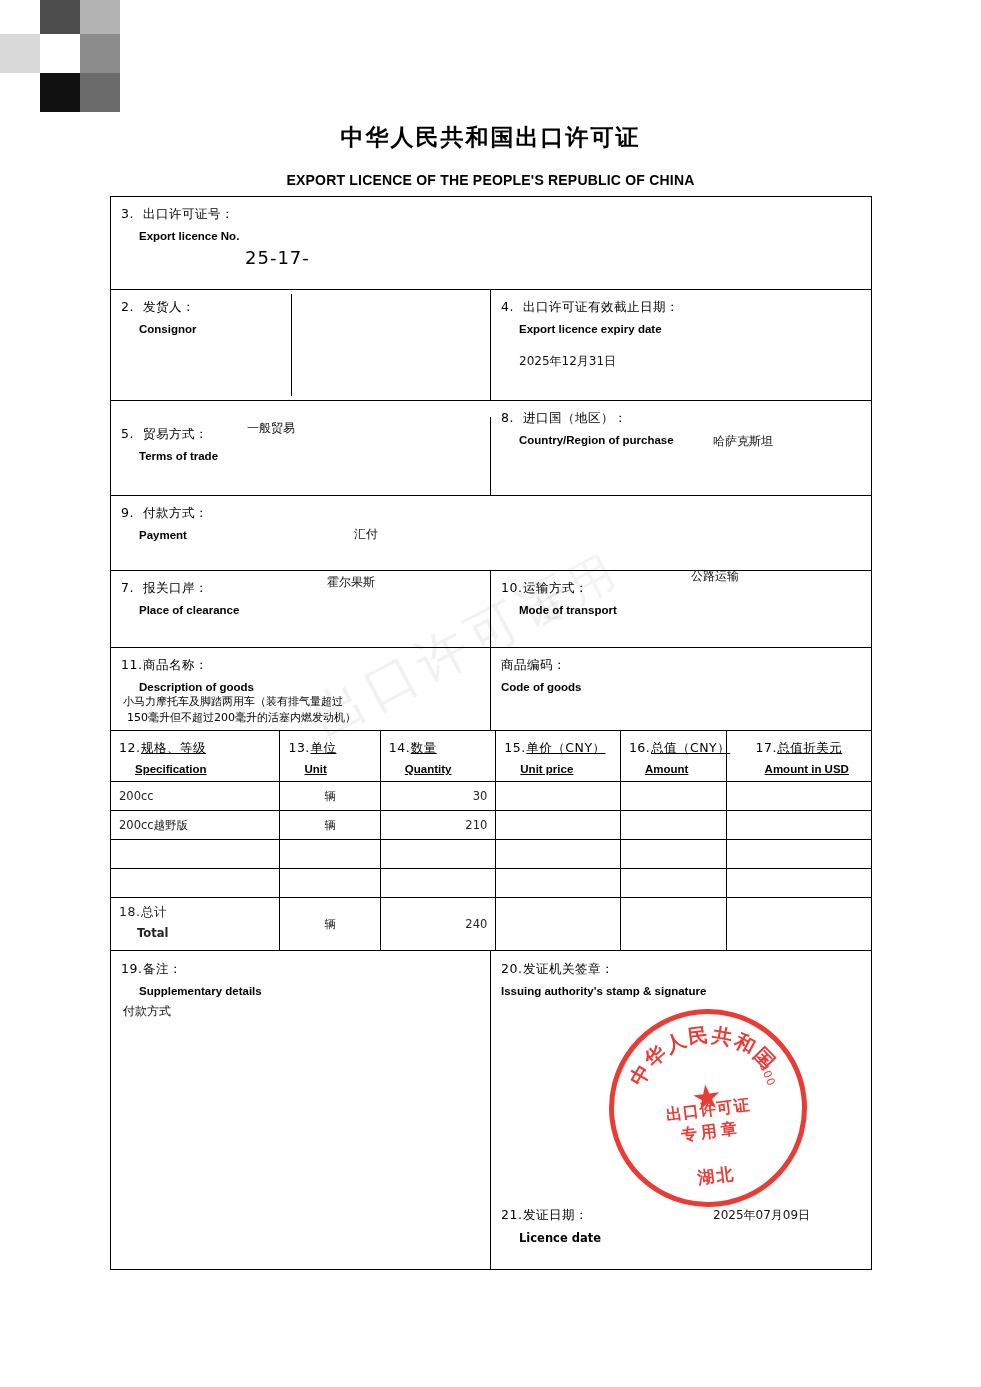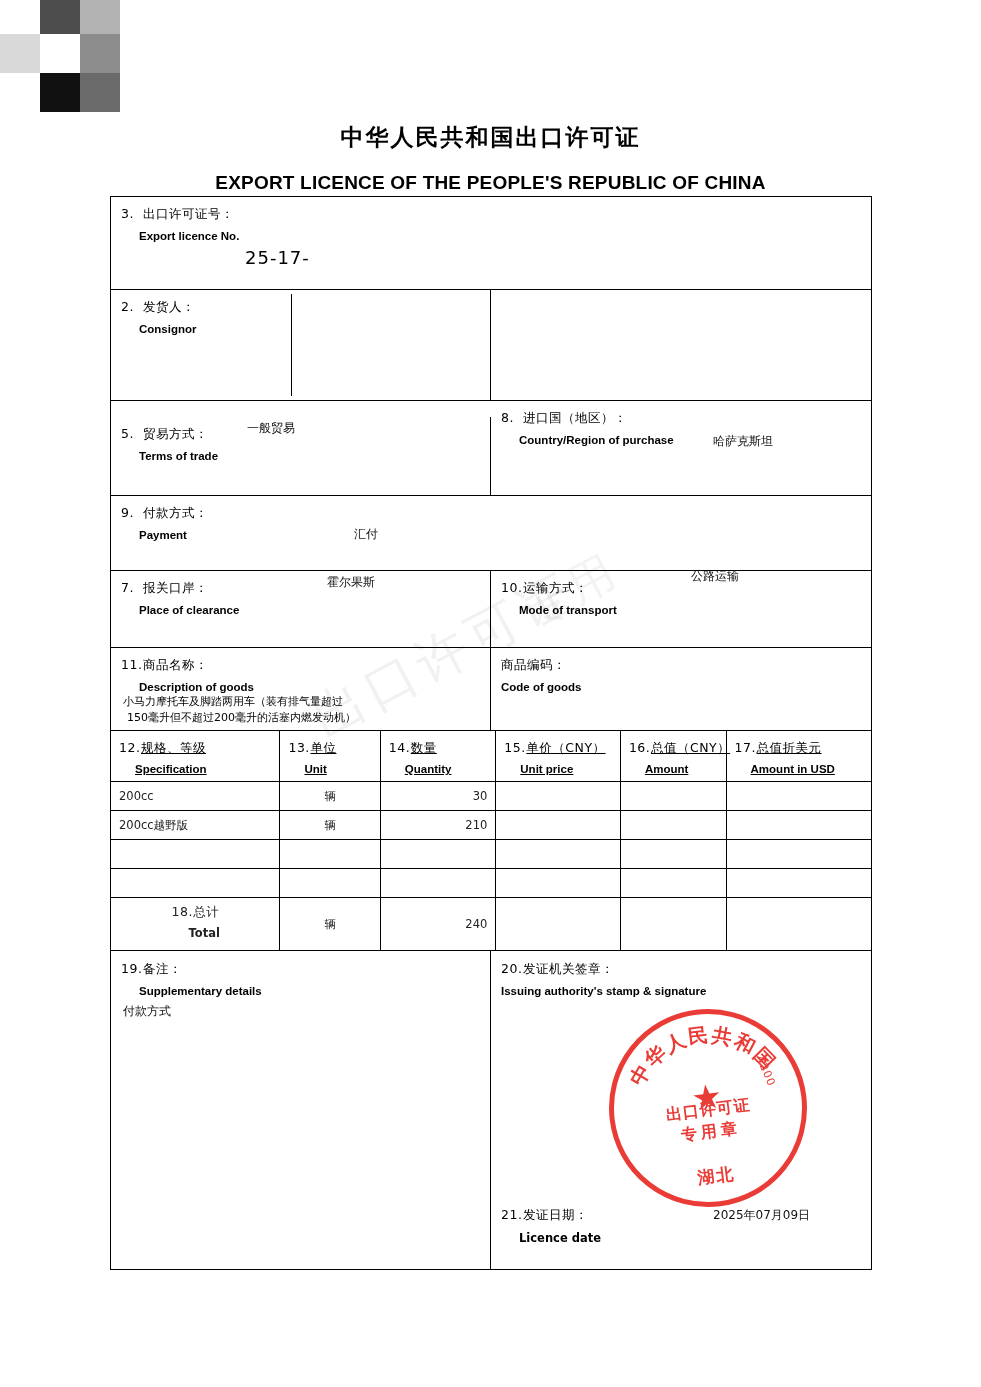--- a/index.html
+++ b/index.html
@@ -37,21 +37,21 @@
     font-weight: bold;
     letter-spacing: 2px;
     font-family: "DejaVu Sans", sans-serif;
   }
   .doc-subtitle {
     position: absolute;
     top: 172px;
     left: 0;
     width: 981px;
     text-align: center;
-    font-size: 19px;
+    font-size: 14px;
     font-weight: bold;
     letter-spacing: .2px;
   }
 
   
   .form {
     position: absolute;
     left: 110px;
     top: 196px;
     width: 762px;
@@ -114,21 +114,21 @@
   }
 
   
   .goods-row { display: flex; border-bottom: 1.1px solid #000; }
   .goods-left { width: 50%; box-sizing: border-box; border-right: 1.1px solid #000; padding: 7px 10px 6px 10px; height: 82px; position: relative; }
   .goods-right { width: 50%; box-sizing: border-box; padding: 7px 10px 6px 10px; height: 82px; position: relative; }
 
   
   .thead { display: flex; border-bottom: 1.1px solid #000; text-decoration: underline; }
   .th { box-sizing: border-box; border-right: 1.1px solid #000; padding: 7px 8px 6px 8px; height: 50px; }
-  .th:last-child { border-right: none; }
+  .th:last-child { border-right: none; text-align: center; }
   .th .lbl-en { margin-left: 16px; margin-top: 6px; }
 
   .tr { display: flex; border-bottom: 1.1px solid #000; height: 28px; }
   .td { box-sizing: border-box; border-right: 1.1px solid #000; padding: 4px 8px; font-size: 11.5px; font-family: "DejaVu Sans", sans-serif; color:#222; display: flex; align-items: center; }
   .td:last-child { border-right: none; }
   .td.center { justify-content: center; }
   .td.right { justify-content: flex-end; }
 
   .total-row { display: flex; border-bottom: 1.1px solid #000; height: 52px; }
   .total-row .td { height: 52px; }
@@ -269,20 +269,27 @@
 
   <div class="row">
     <div class="cell split half consignor-cell">
       <span class="lbl-cn">
         <span class="num">2.</span><span>发货人：</span>
       </span>
       <div class="lbl-en">Consignor</div>
       <div class="consignor-line"></div>
       <div class="v-abs val" style="left:195px;top:10px;"></div>
     </div>
+    <div class="cell half consignor-cell">
+      <span class="lbl-cn">
+        <span class="num">4.</span><span>出口许可证有效截止日期：</span>
+      </span>
+      <div class="lbl-en">Export licence expiry date</div>
+      <div class="v-abs val" style="left:28px;top:63px;">2025年12月31日</div>
+    </div>
   </div>
 
   <div class="row">
     <div class="cell split half" style="height:78px;margin-top:16px;">
       <span class="lbl-cn">
         <span class="num">5.</span><span>贸易方式：</span>
       </span>
       <div class="lbl-en">Terms of trade</div>
       <div class="v-abs val" style="left:136px;top:3px;">一般贸易</div>
     </div>
@@ -392,21 +399,21 @@
   <div class="tr">
     <div class="td" style="width:22.3%;"></div>
     <div class="td center" style="width:13.2%;"></div>
     <div class="td right" style="width:15.2%;"></div>
     <div class="td" style="width:16.4%;"></div>
     <div class="td" style="width:13.9%;"></div>
     <div class="td" style="width:19%;"></div>
   </div>
 
   <div class="total-row">
-    <div class="td" style="width:22.3%;display:block;padding-top:6px;text-align:center;">
+    <div class="td" style="width:22.3%;display:block;padding-top:6px;">
       <span class="lbl-cn"><span class="num">18.</span><span>总计</span></span>
       <div class="lbl-en" style="margin-top:5px;">Total</div>
     </div>
     <div class="td center" style="width:13.2%;">辆</div>
     <div class="td right" style="width:15.2%;">240</div>
     <div class="td" style="width:16.4%;"></div>
     <div class="td" style="width:13.9%;"></div>
     <div class="td" style="width:19%;"></div>
   </div>
 

